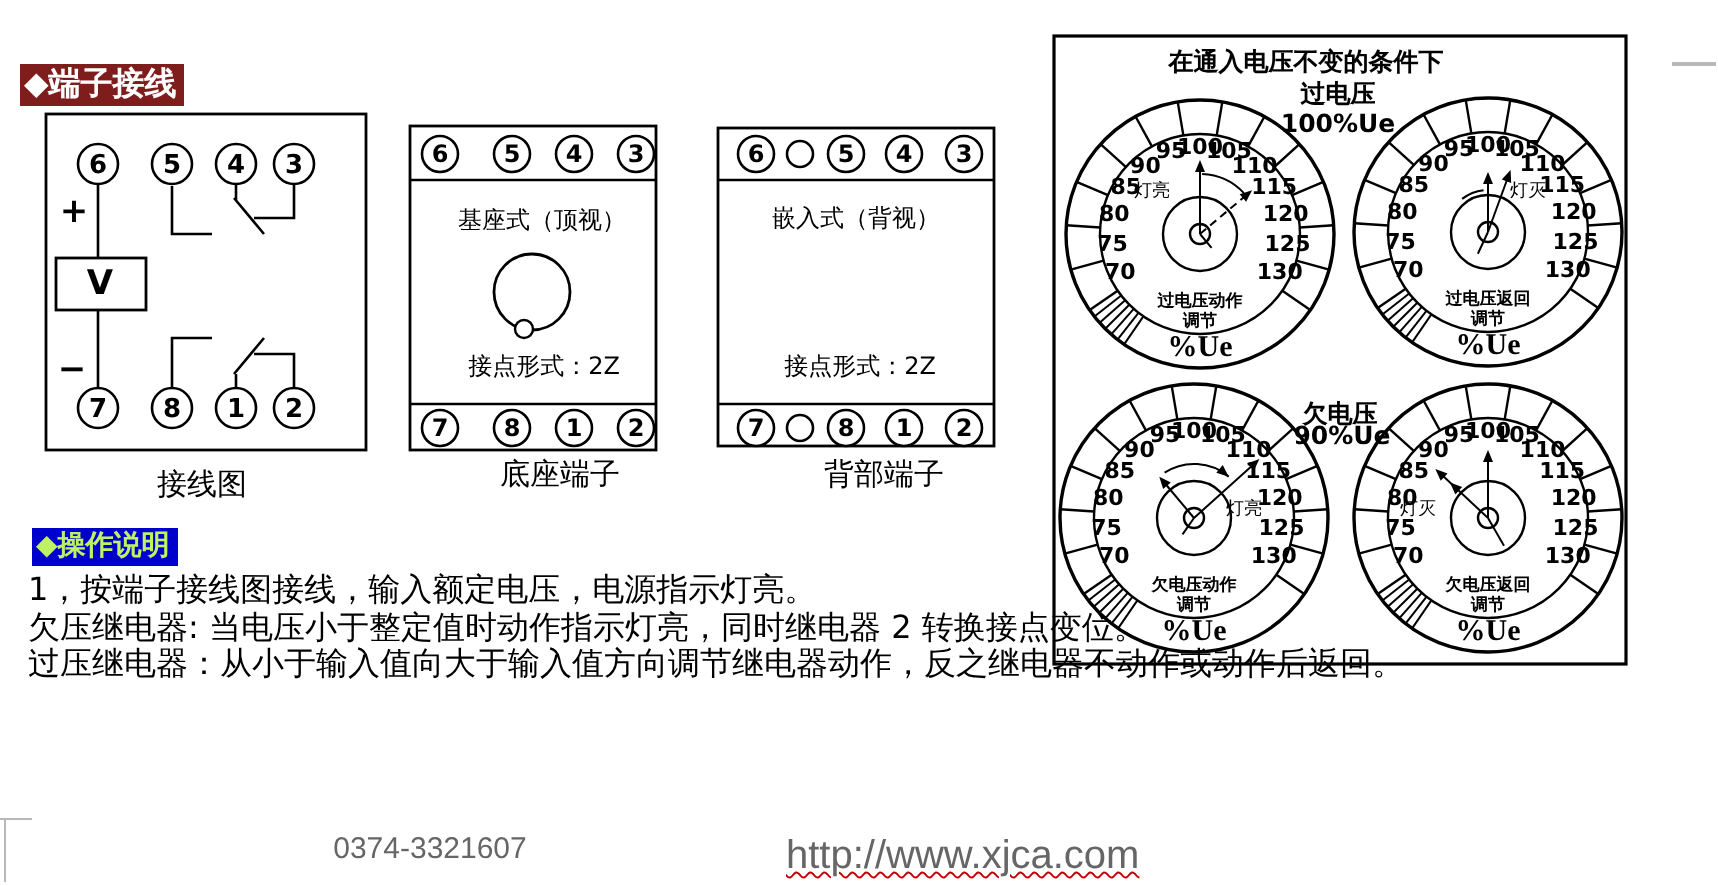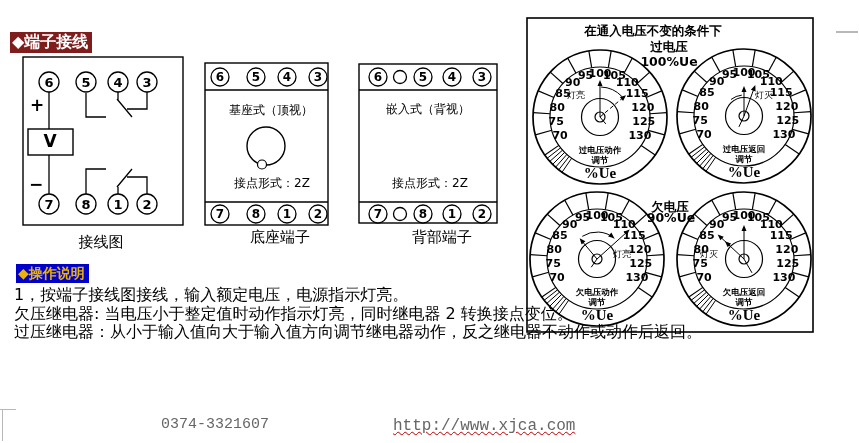--- a/index.html
+++ b/index.html
@@ -22,21 +22,21 @@
   .tnum12{font-size:12px;font-weight:bold;}
   .snum{font-size:11px;font-weight:bold;}
   .lamp{font-size:9px;}
   .gcap{font-size:8.5px;font-weight:bold;}
   .unit{font-size:15px;font-weight:bold;font-family:"Liberation Serif",serif;}
   .t12{font-size:12px;}
   .t15{font-size:15px;}
   .t17b{font-size:17px;font-weight:bold;}
   .ptitle{font-size:12.5px;font-weight:bold;}
   .plabel{font-size:12.5px;font-weight:bold;}
-  .foot{position:absolute;color:#666;font-family:Liberation Mono, monospace;white-space:nowrap;}
+  .foot{position:absolute;color:#666;font-family:Liberation Sans, sans-serif;white-space:nowrap;}
   .mark{position:absolute;background:#b8b8b8;}
 </style>
 </head>
 <body>
 
 <div class="hdr" style="left: 10px; top: 13px; font-size: 16px; background-color: #7f1d1d; color: rgb(255, 255, 255); margin-top: 19px;">◆端子接线</div>
 
 <svg style="left:20px;top:55px;" width="170" height="200" viewBox="0 0 170 200">
   <rect x="3" y="2" width="160" height="168" class="box"></rect>
   <path class="w" d="M29,37 V74 M29,100 V139"></path>
@@ -326,26 +326,26 @@
         <line x1="221" y1="245" x2="229" y2="258.856406460551" class="gc1"></line>
         <polygon points="201.98480375790157,227.26804263837505 208.07792186777283,229.5316485447021 204.66793006746036,233.18841705279797" fill="#000"></polygon>
         <text x="186" y="243" class="lamp" text-anchor="middle">灯灭</text>
         <text x="221" y="281" class="gcap" text-anchor="middle">欠电压返回</text>
         <text x="221" y="291" class="gcap" text-anchor="middle">调节</text>
         <text x="221" y="306" class="unit" text-anchor="middle">%Ue</text>
       </g>
     </g>
 </svg>
 
-<div class="hdr" style="left: 16px; top: 264px; font-size: 14px; background-color: rgb(0, 0, 204); color: #eab308;">◆操作说明</div>
+<div class="hdr" style="left: 16px; top: 264px; font-size: 14px; background-color: rgb(0, 0, 204); color: #bef264;">◆操作说明</div>
 
 <div id="ops-text">
   <div class="op-line">1，按端子接线图接线，输入额定电压，电源指示灯亮。</div>
   <div class="op-line">欠压继电器: 当电压小于整定值时动作指示灯亮，同时继电器 2 转换接点变位。</div>
   <div class="op-line">过压继电器：从小于输入值向大于输入值方向调节继电器动作，反之继电器不动作或动作后返回。</div>
 </div>
 
 <div class="foot" style="left:130px;top:416px;width:170px;text-align:center;font-size:15px;">0374-3321607</div>
-<div class="foot" style="left:393px;top:417px;font-size:16px;text-decoration:underline wavy #c00000 1px;">http://www.xjca.com</div>
+<div class="foot" style="left:393px;top:417px;font-size:20px;text-decoration:underline wavy #c00000 1px;">http://www.xjca.com</div>
 
 <div class="mark" style="left:0;top:409px;width:16px;height:1px;"></div>
 <div class="mark" style="left:2px;top:409px;width:1px;height:32px;"></div>
 <div class="mark" style="left:836px;top:31px;width:22px;height:2px;"></div>
 
 </body></html>

